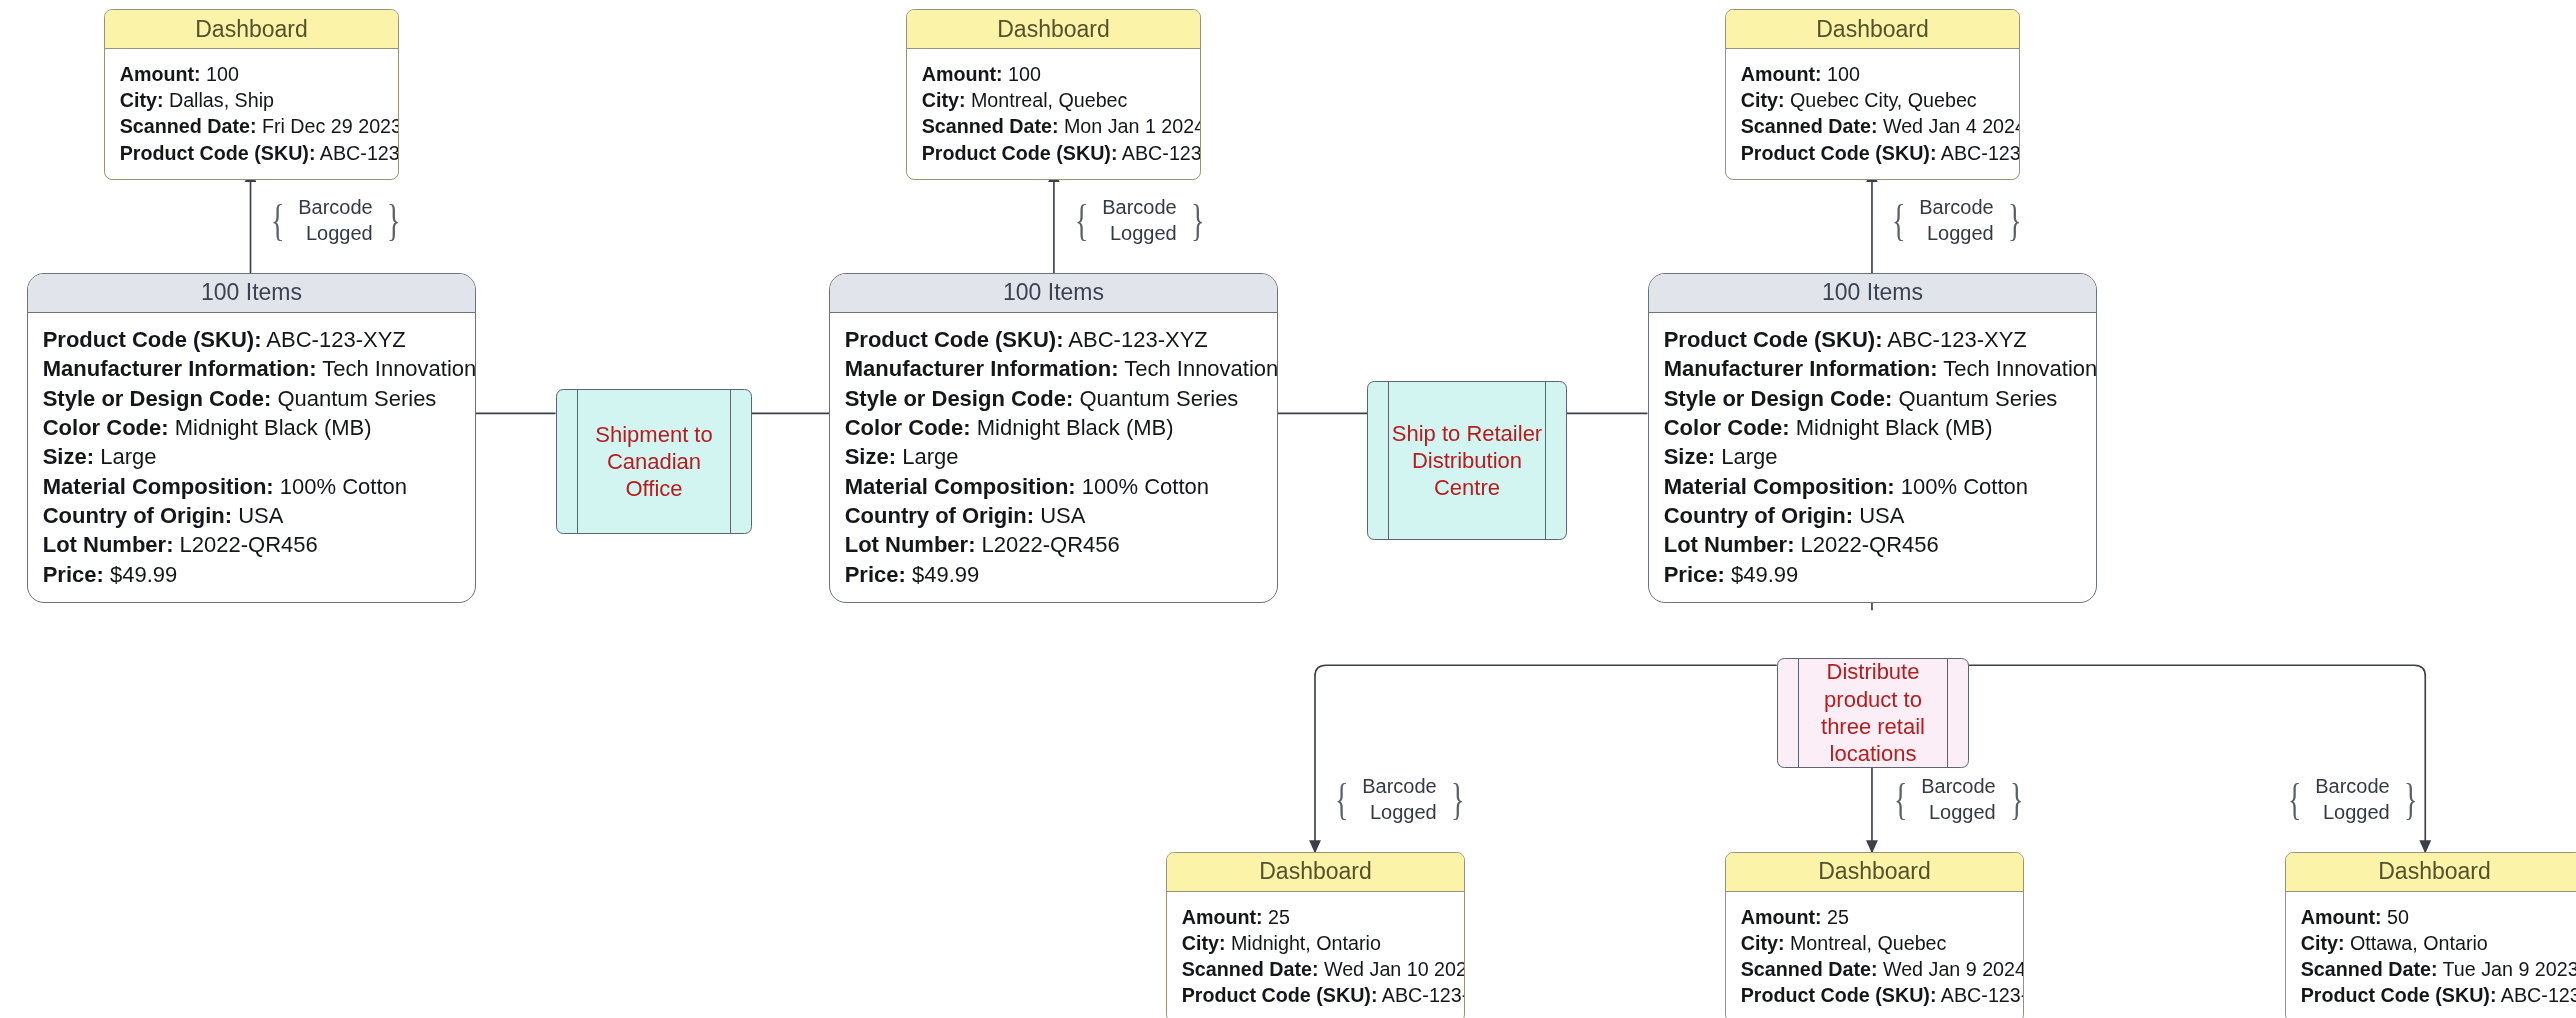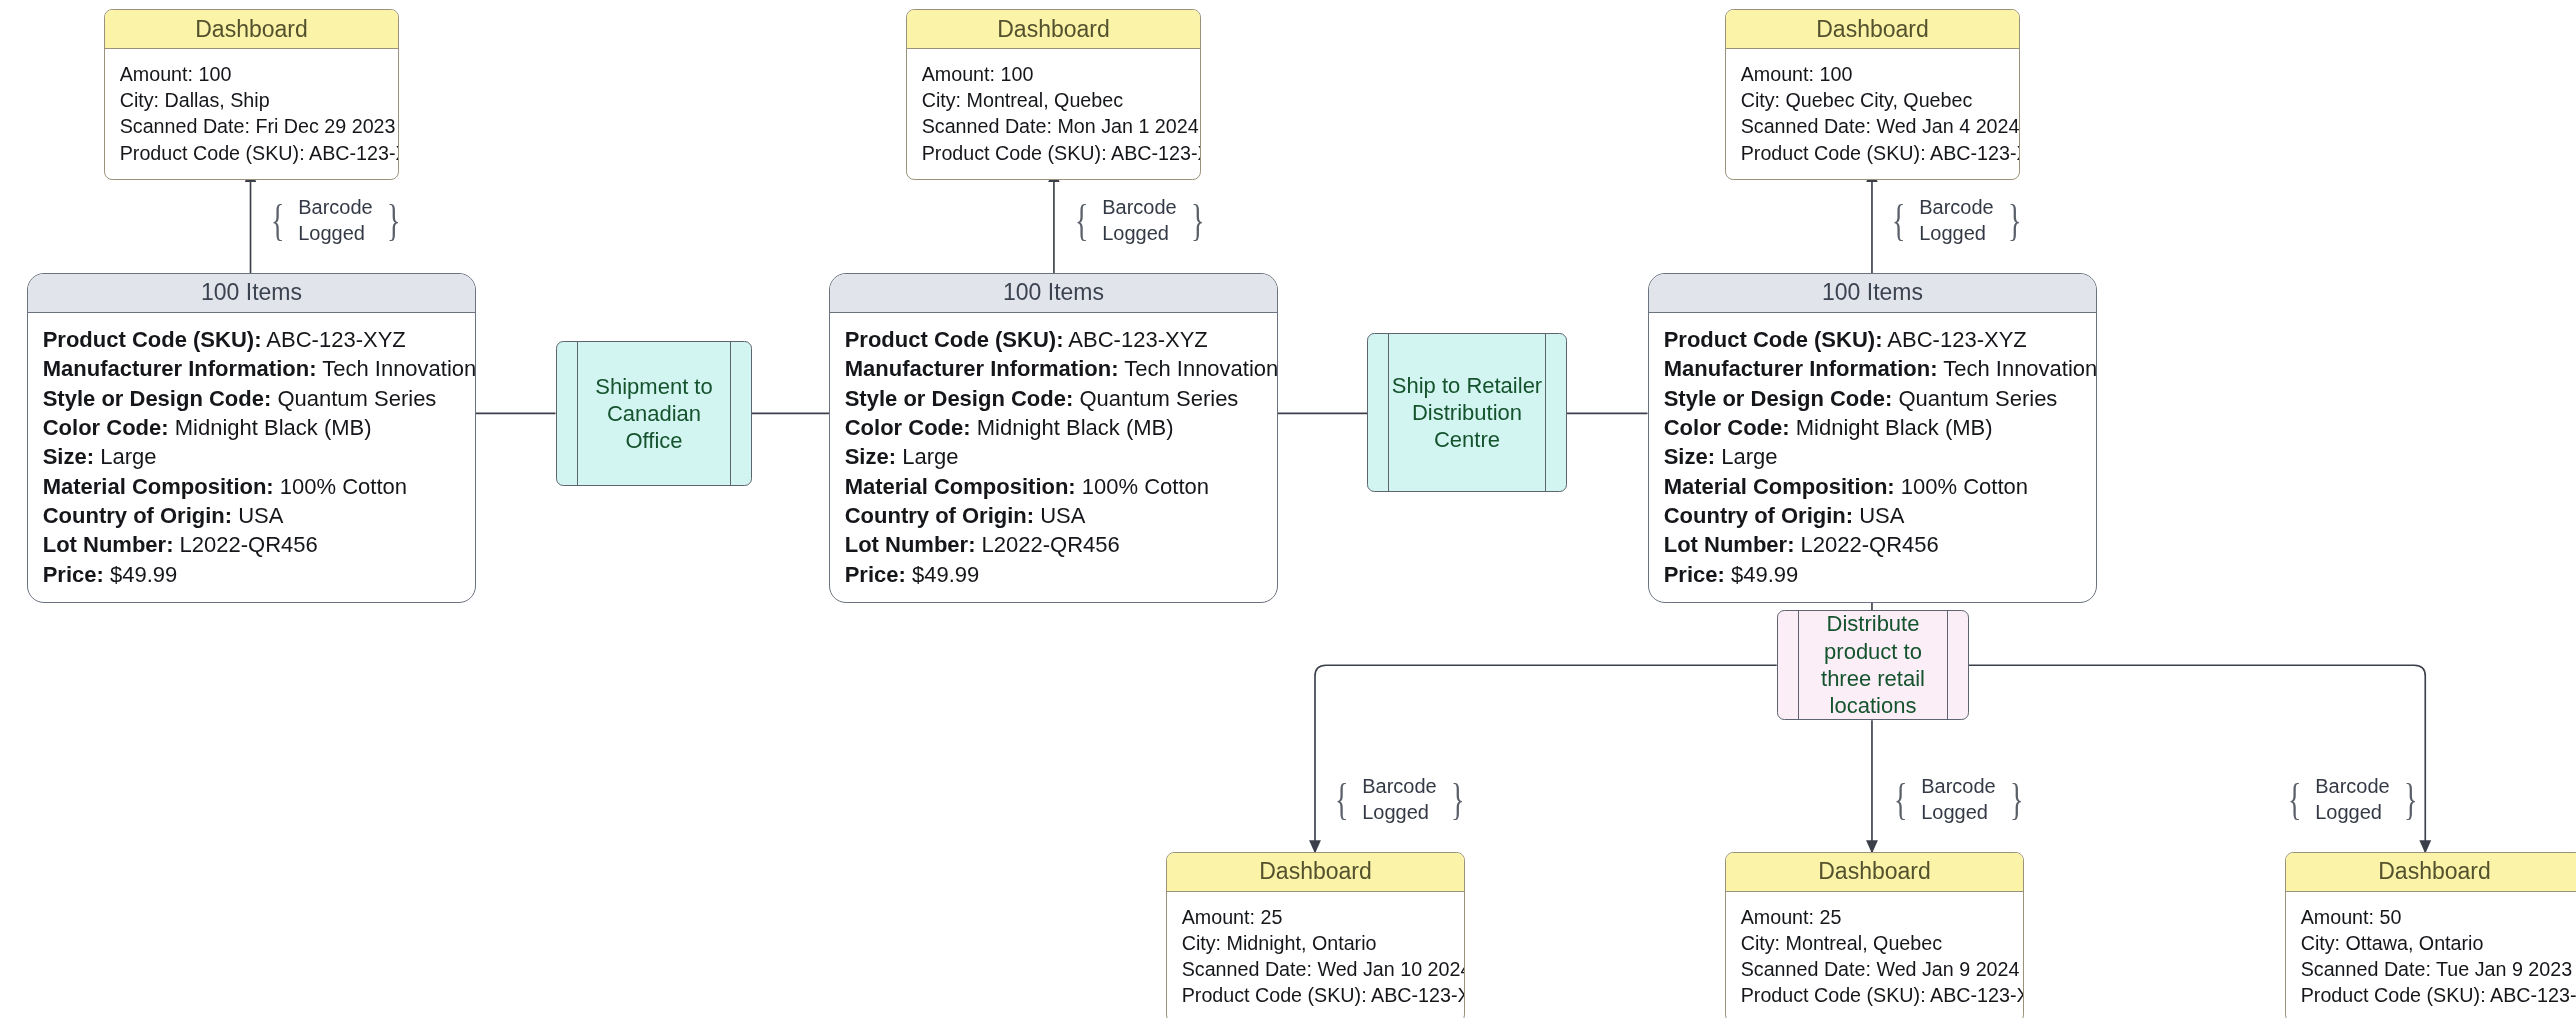--- a/index.html
+++ b/index.html
@@ -29,21 +29,21 @@
     border-bottom:1.5px solid #999179;
     line-height:1.05;
   }
   .dash-body{
     padding:12px 14.7px 13px 14.7px;
     font-size:19.7px;
     line-height:1.33;
     color:#14161a;
   }
   .dash-body .row{white-space:nowrap;}
-  .dash-body b{font-weight:normal;}
+  .dash-body b{font-weight:bold;}
 
   
   .items{
     position:absolute;
     background:#ffffff;
     border:1.5px solid #6b7280;
     border-radius:17px;
     box-sizing:border-box;
     overflow:hidden;
   }
@@ -67,22 +67,23 @@
   
   .proc{
     position:absolute;
     box-sizing:border-box;
     border:1.5px solid #5d6470;
     border-radius:7.3px;
     display:flex;align-items:center;justify-content:center;
     text-align:center;
     font-size:22px;
     line-height:1.24;
-    color:#14532d;
+    color:#b91c1c;
     padding:0 20px;
+    margin-top:48px;
   }
   .proc .bar{
     position:absolute;top:0;bottom:0;width:0;border-left:1.4px solid #5d6470;
   }
   .proc .bar.l{left:20px;}
   .proc .bar.r{right:20px;}
   .proc.teal{background:#d3f5f1;border-color:#5d6470;}
   .proc.pink{background:#fbeef7;border-color:#5d6470;}
   .proc .ptext{position:relative;z-index:2;}
 
@@ -93,21 +94,21 @@
     font-size:20px;line-height:1.28;color:#343a45;
     background:transparent;
     white-space:nowrap;
   }
   .elabel .brace{
     font-size:45px;color:#5a6068;font-weight:300;
     line-height:0.72;
     transform:scaleX(0.62);
     font-family:"Liberation Serif","DejaVu Serif",serif;
   }
-  .elabel .etxt{padding:0 10px;text-align:left;}
+  .elabel .etxt{padding:0 10px;text-align:right;}
 </style>
 </head>
 <body>
 
 <div id="canvas">
 
   <svg class="edges" viewBox="0 0 2812 1112">
     <defs>
       <marker id="arrow" markerWidth="10" markerHeight="10" refX="7.2" refY="4" orient="auto" markerUnits="strokeWidth">
         <path d="M0,0.4 L8,4 L0,7.6 z" fill="#3a3f49"></path>

